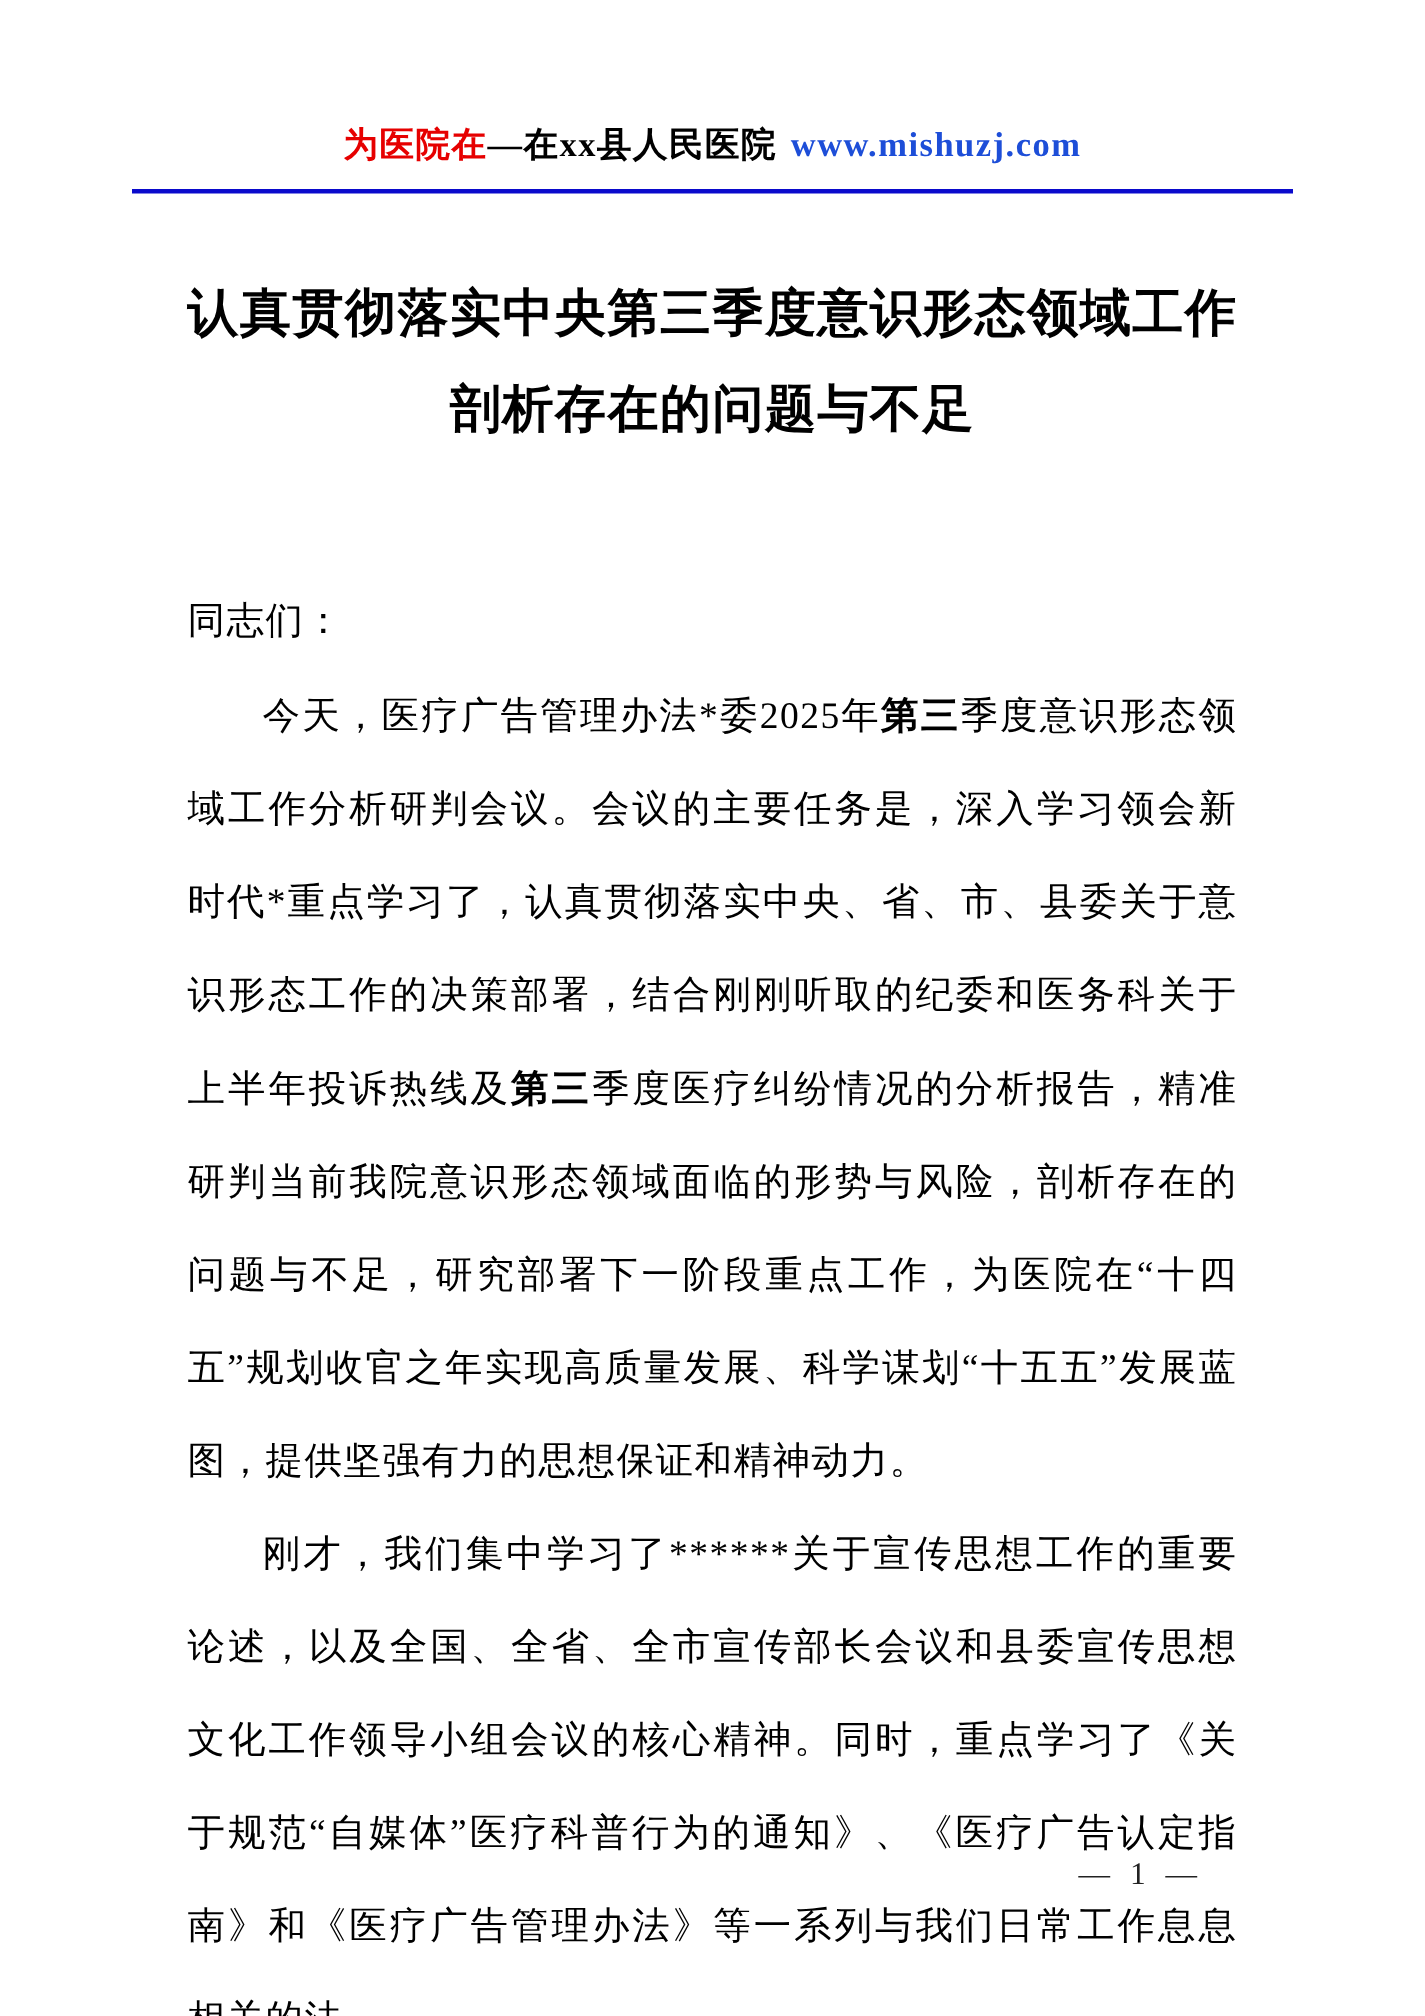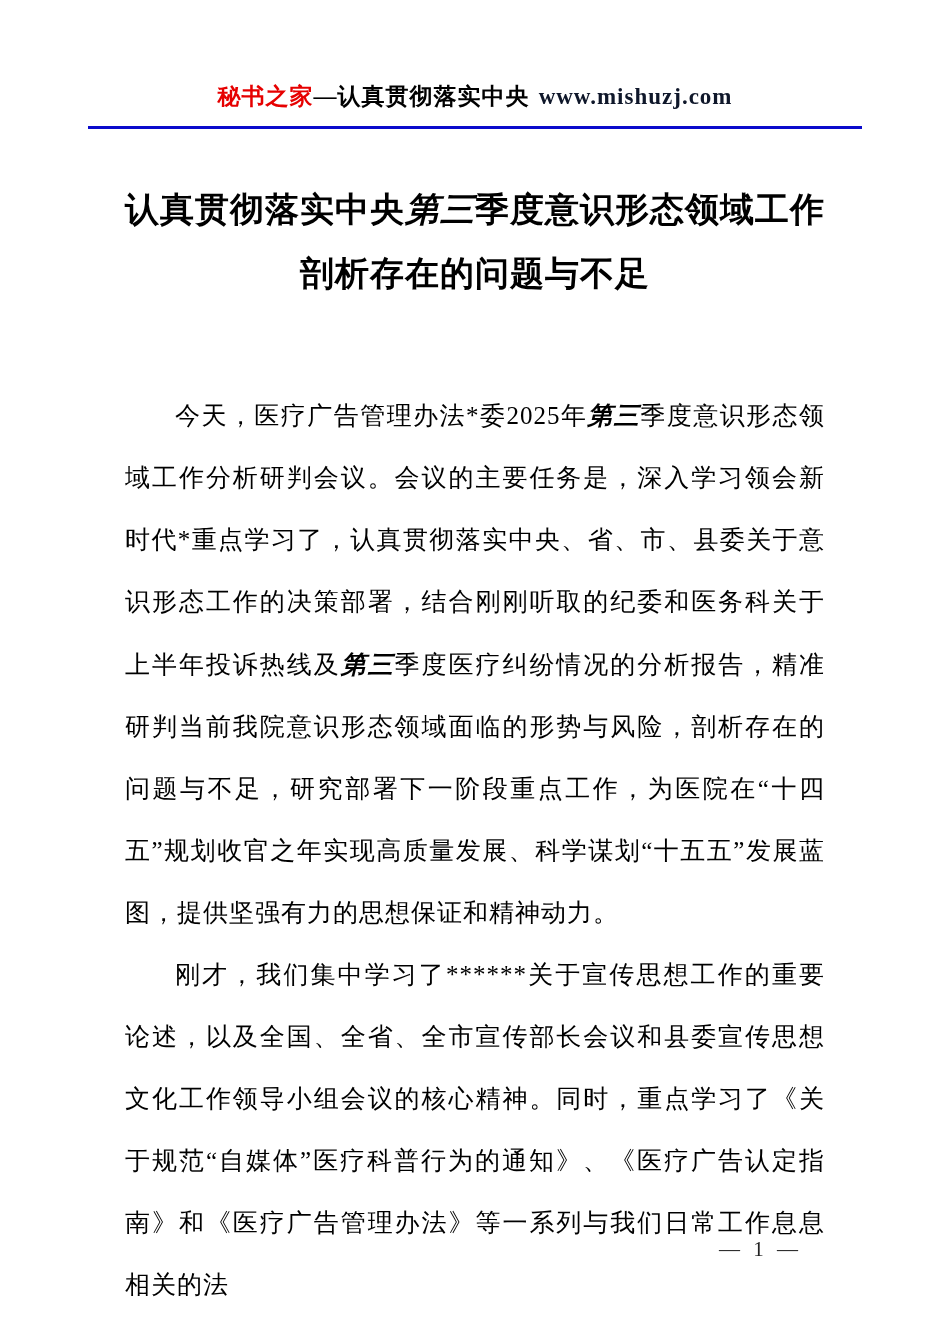--- a/index.html
+++ b/index.html
@@ -21,41 +21,40 @@
   .site-header {
     padding-top: 82px;
     text-align: center;
     font-size: 23px;
     font-weight: bold;
     letter-spacing: 1px;
     line-height: 30px;
   }
   .brand   { color: #e60000; }
   .tagline { color: #000000; }
-  .url     { color: #0f172a; text-decoration: none; margin-left: 0.4em; cursor: pointer; }
+  .url     { color: #1d4ed8; text-decoration: none; margin-left: 0.4em; cursor: pointer; }
   .header-rule {
     margin: 14px 88px 0 88px;
     height: 3px;
     background: #0a0acc;
   }
   
   .doc-title {
     margin: 48px 110px 0 110px;
     text-align: center;
     font-size: 34px;
     font-weight: 600;
     letter-spacing: 1px;
     line-height: 64px;
     color: #000000;
   }
   .title-line { display: block; }
   .hei-bold {
     font-family: "Liberation Sans", sans-serif;
     font-weight: bold;
-    font-style: italic;
   }
   
   .doc-body {
     margin: 78px 125px 0 125px;
     width: 700px;
     font-size: 25px;
     letter-spacing: 1px;
     line-height: 62px;
     text-align: justify;
     color: #000000;
@@ -72,31 +71,32 @@
     letter-spacing: 4px;
     color: #222222;
   }
 </style>
 </head>
 <body>
 
 <div class="page">
 
   <div class="site-header">
-    <span class="brand">秘书之家</span><span class="tagline">—认真贯彻落实中央</span><a class="url">www.mishuzj.com</a>
+    <span class="brand">为医院在</span><span class="tagline">—在xx县人民医院</span><a class="url">www.mishuzj.com</a>
   </div>
 
   <div class="header-rule"></div>
 
   <h1 class="doc-title">
     <span class="title-line"><span>认真贯彻落实中央</span><span class="hei-bold">第三</span><span>季度意识形态领域工作</span></span>
     <span class="title-line">剖析存在的问题与不足</span>
   </h1>
 
   <div class="doc-body">
+    <p class="salutation">同志们：</p>
     <p class="para"><span>今天，医疗广告管理办法*委2025年</span><span class="hei-bold">第三</span><span>季度意识形态领域工作分析研判会议。会议的主要任务是，深入学习领会新时代*重点学习了，认真贯彻落实中央、省、市、县委关于意识形态工作的决策部署，结合刚刚听取的纪委和医务科关于上半年投诉热线及</span><span class="hei-bold">第三</span><span>季度医疗纠纷情况的分析报告，精准研判当前我院意识形态领域面临的形势与风险，剖析存在的问题与不足，研究部署下一阶段重点工作，为医院在“十四五”规划收官之年实现高质量发展、科学谋划“十五五”发展蓝图，提供坚强有力的思想保证和精神动力。</span></p>
     <p class="para">刚才，我们集中学习了******关于宣传思想工作的重要论述，以及全国、全省、全市宣传部长会议和县委宣传思想文化工作领导小组会议的核心精神。同时，重点学习了《关于规范“自媒体”医疗科普行为的通知》、《医疗广告认定指南》和《医疗广告管理办法》等一系列与我们日常工作息息相关的法</p>
   </div>
 
   <div class="page-footer">
     <span>— 1 —</span>
   </div>
 
 </div>
 

